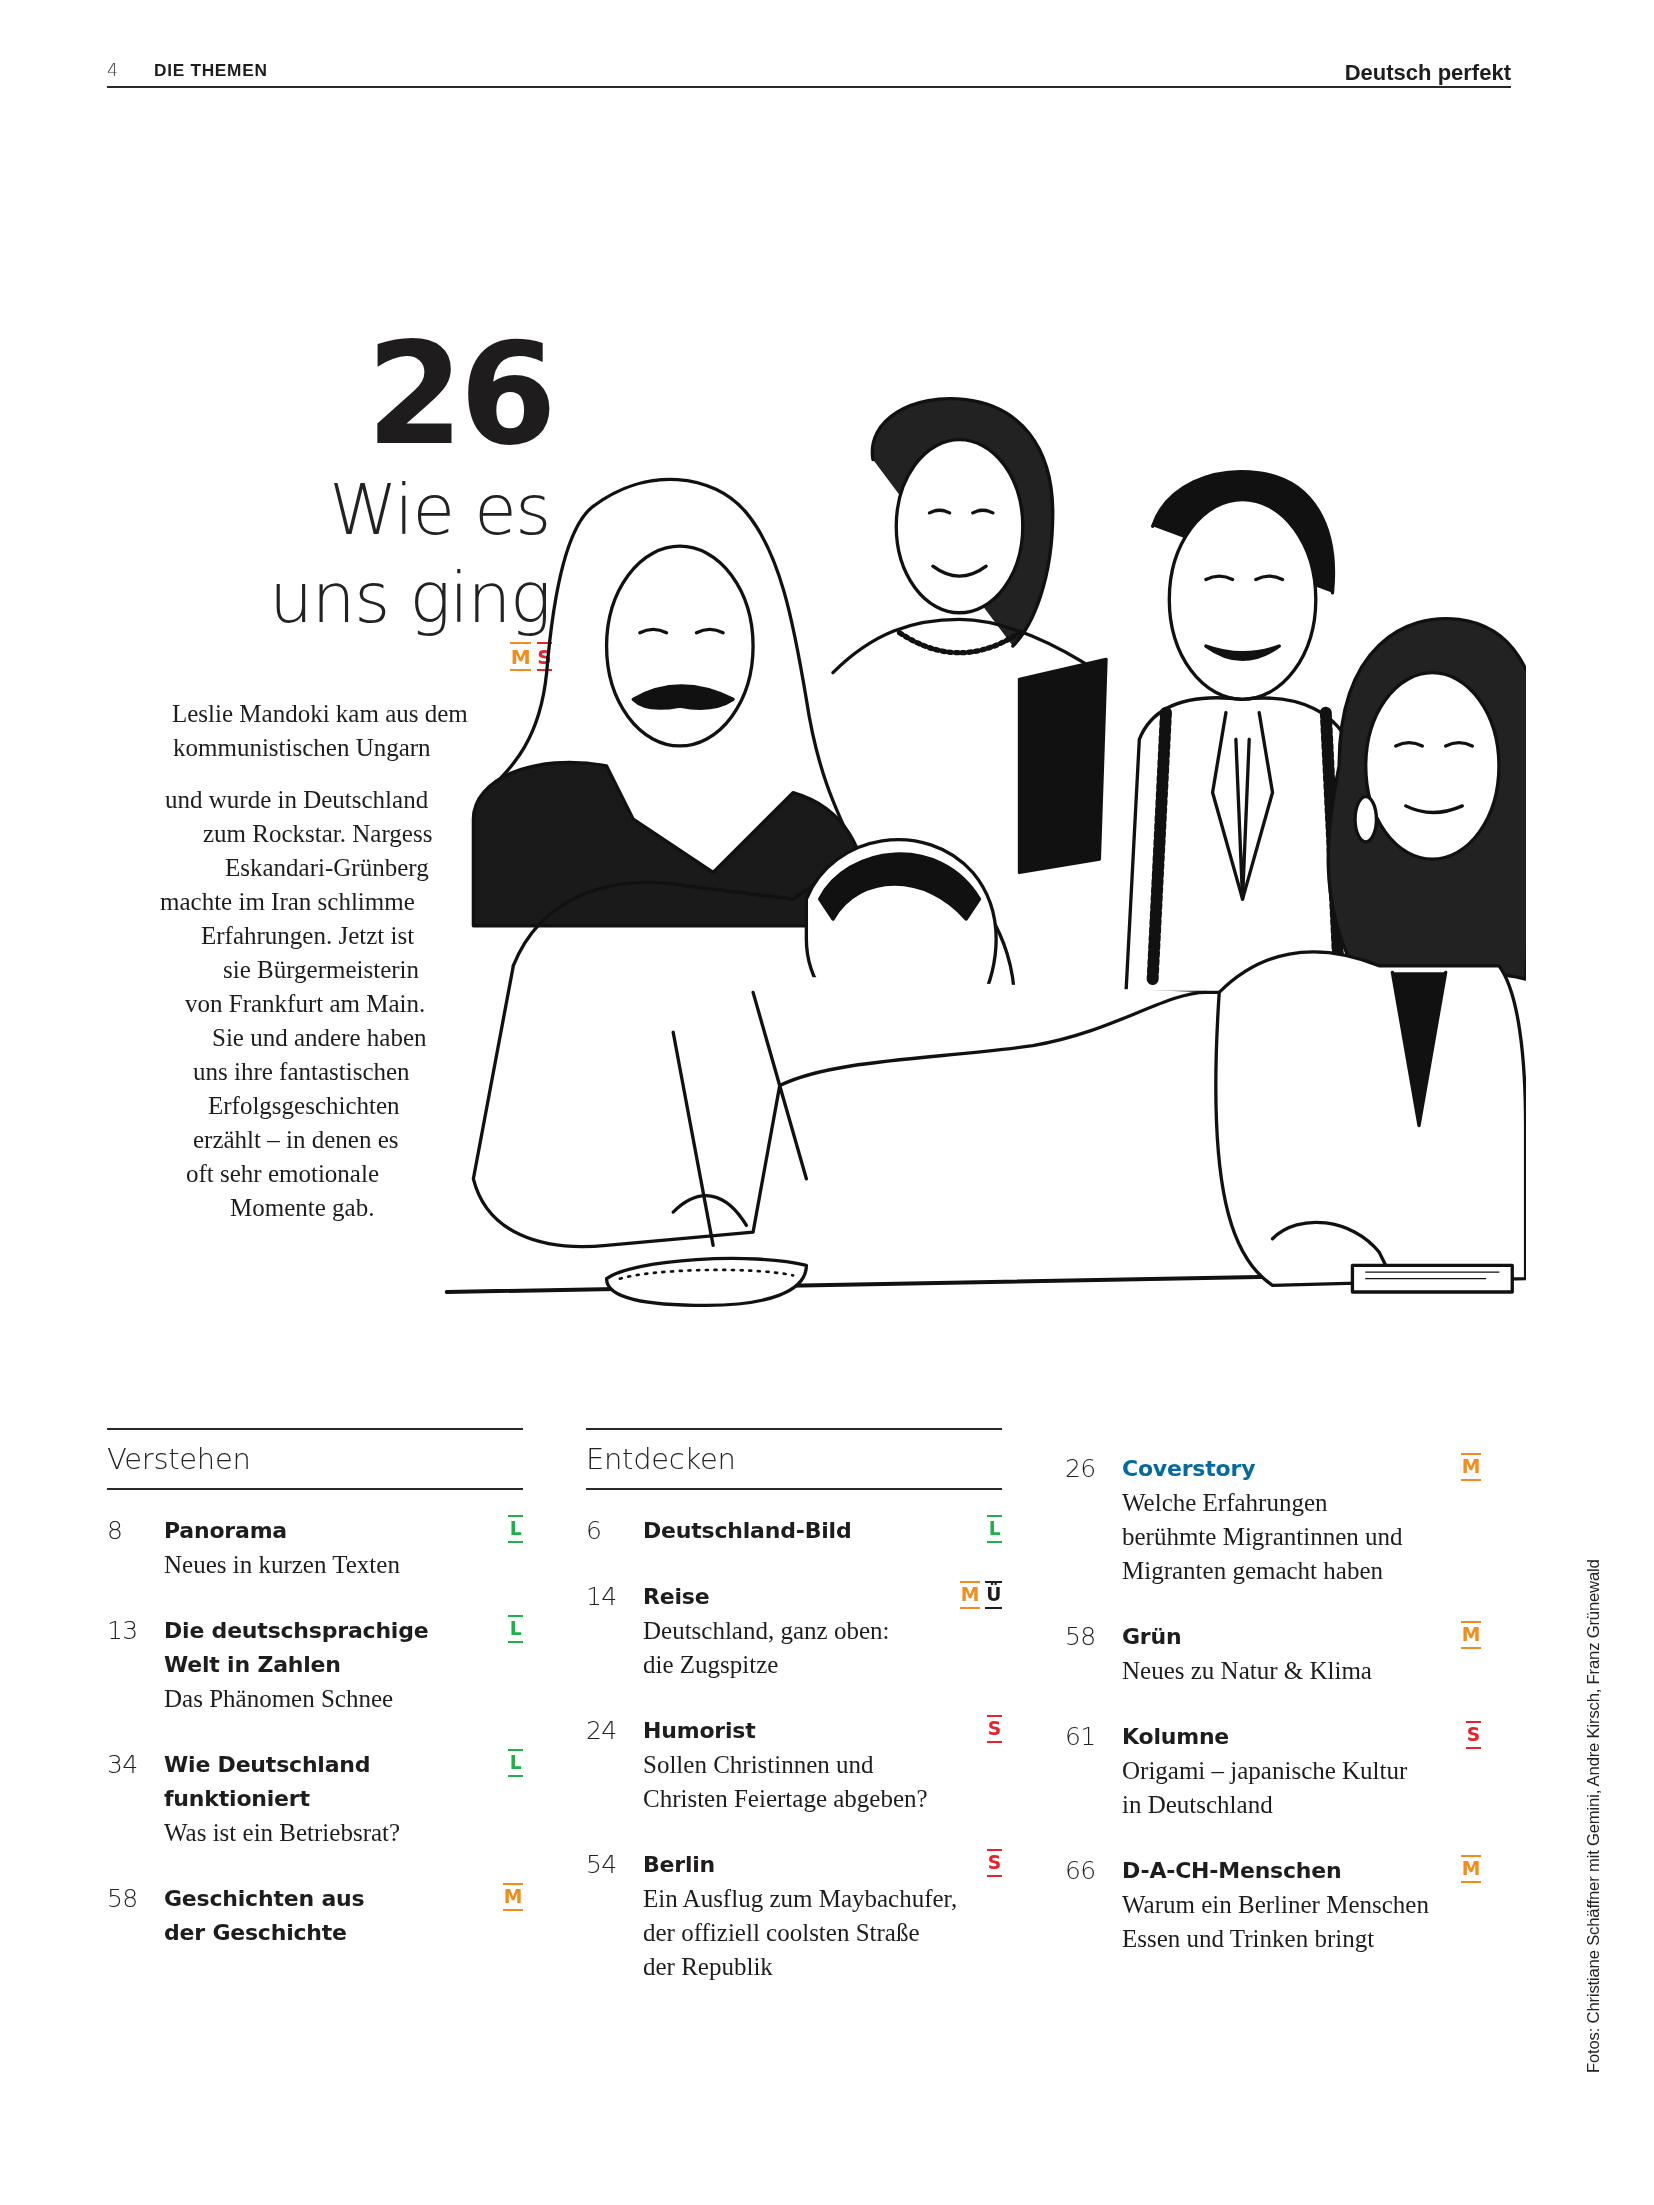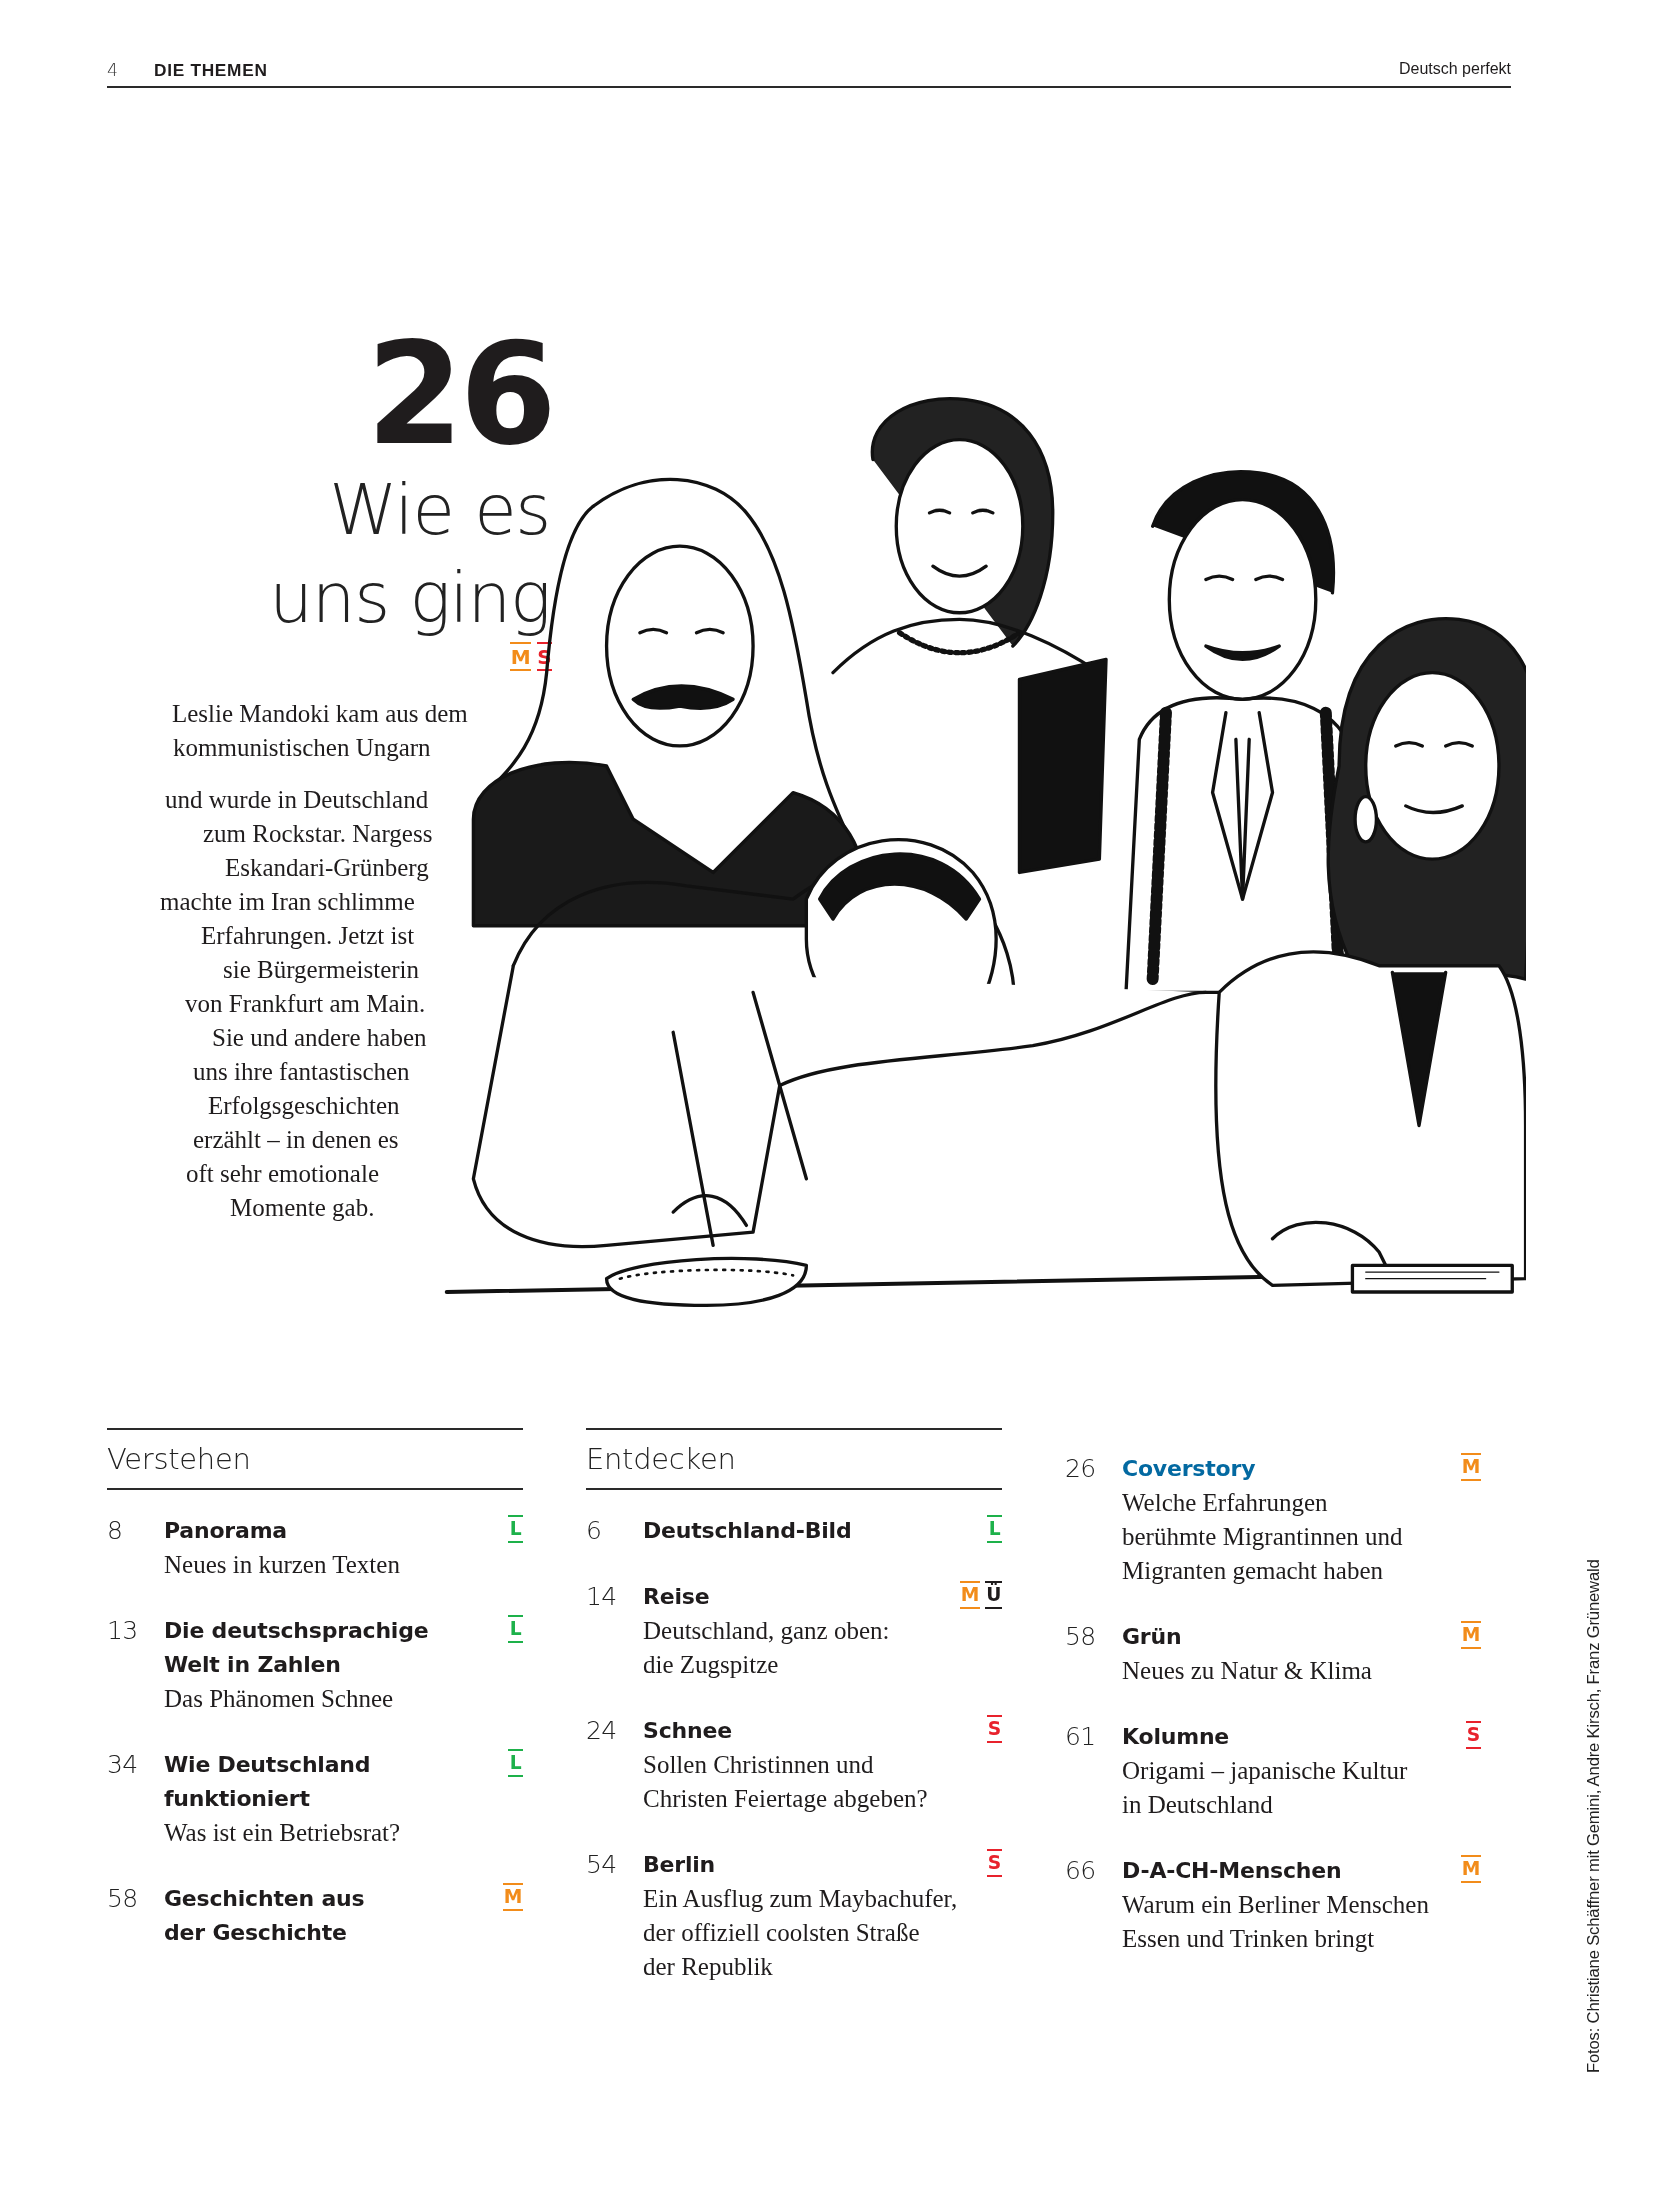--- a/index.html
+++ b/index.html
@@ -2,21 +2,21 @@
 <html style="font-size:10.7px"><head>
 <meta charset="utf-8">
 <style>
   html, body { margin: 0; padding: 0; background: #ffffff; }
   body { width: 1654px; height: 2205px; position: relative; overflow: hidden; color: #1f1c1d; font-family: "Liberation Sans", sans-serif; }
 
   
   .page-header { position: absolute; left: 107px; top: 59px; width: 1404px; height: 27px; border-bottom: 2px solid #2a2a2a; }
   .page-num { position: absolute; left: 0; top: 1.3px; font-size: 17.3px; font-weight: 300; font-family: "DejaVu Sans", sans-serif; color: #333; }
   .section-label { position: absolute; left: 47px; top: 1.3px; font-size: 17.3px; font-weight: 700; letter-spacing: 0.7px; font-family: "Liberation Sans", sans-serif; }
-  .brand { position: absolute; right: 0; top: 1.3px; font-size: 16px; font-weight: 400; font-family: "Liberation Sans", sans-serif; }
+  .brand { position: absolute; right: 0; top: 1.3px; font-size: 22px; font-weight: 700; font-family: "Liberation Sans", sans-serif; }
 
   
   .feature-num { position: absolute; right: calc(1654px - 553px); top: 325px; font-size: 140px; font-weight: 900; line-height: 1; letter-spacing: -4px; font-family: "DejaVu Sans", sans-serif; color: #1f1c1d; }
   .feature-title { position: absolute; right: calc(1654px - 550px); top: 466px; text-align: right; font-size: 69px; font-weight: 300; line-height: 88px; font-family: "DejaVu Sans", sans-serif; letter-spacing: -1.3px; color: #222; }
   .feature-title span { display: block; }
   .feature-badges { position: absolute; left: 510px; top: 642px; display: flex; gap: 5.3px; }
 
   .level { display: inline-flex; align-items: center; justify-content: center; height: 29px; min-width: 14.7px; padding: 0 0.7px; border-top: 2px solid currentColor; border-bottom: 2px solid currentColor; box-sizing: border-box; font-weight: 900; font-size: 20px; line-height: 1; font-family: "DejaVu Sans", sans-serif; }
   .level.L { color: #1db14a; }
   .level.M { color: #f28c1a; }
@@ -203,21 +203,21 @@
         <span class="ttl">Reise</span>
         <span class="desc">Deutschland, ganz oben:
 die Zugspitze</span>
         <span class="badges">
           <span class="level M">M</span>
           <span class="level U">Ü</span>
         </span>
       </li>
       <li class="toc-entry">
         <span class="pg">24</span>
-        <span class="ttl">Schnee</span>
+        <span class="ttl">Humorist</span>
         <span class="desc">Sollen Christinnen und
 Christen Feiertage abgeben?</span>
         <span class="badges">
           <span class="level S">S</span>
         </span>
       </li>
       <li class="toc-entry">
         <span class="pg">54</span>
         <span class="ttl">Berlin</span>
         <span class="desc">Ein Ausflug zum Maybachufer,

